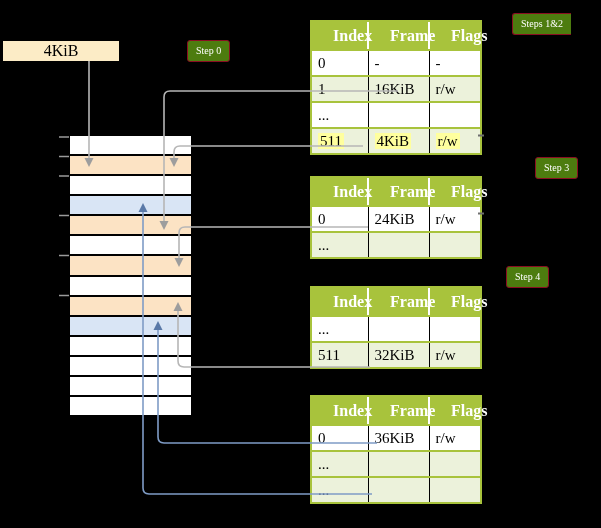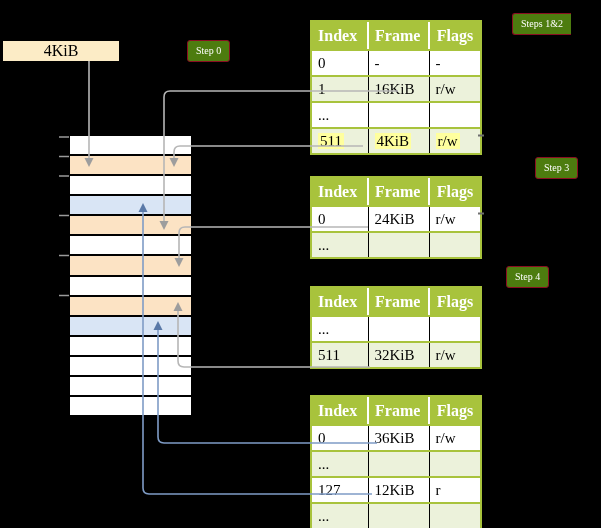--- a/index.html
+++ b/index.html
@@ -37,21 +37,21 @@
   .mrow.blue   { background:#d9e5f5; }
 
   
   table.pt {
     position:absolute; left:310px; width:170px;
     border-collapse:collapse; table-layout:fixed;
     font-family:"Liberation Serif", serif; font-size:15px;
   }
   table.pt th {
     background:#a8c33c; color:#fff; font-weight:bold; font-size:16px;
-    text-align:left; padding:3px 6px; height:21px;
+    text-align:left; padding:3px 21px; height:21px;
     border-top:2px solid #a8c33c; border-bottom:2px solid #a8c33c;
     border-left:2px solid #fff;
   }
   table.pt th:first-child { border-left:2px solid #a8c33c; }
   table.pt th:last-child  { border-right:2px solid #a8c33c;text-align:center; }
   table.pt td {
     background:#fff; color:#000; padding:1px 6px; height:22px;
     border-top:2px solid #a8c33c; border-bottom:2px solid #a8c33c;
     border-left:1.5px solid #000; vertical-align:middle;
   }
@@ -216,25 +216,20 @@
       <tr>
         <td>0</td>
         <td>36KiB</td>
         <td>r/w</td>
       </tr>
       <tr class="shaded">
         <td>...</td>
         <td></td>
         <td></td>
       </tr>
-      <tr>
-        <td>127</td>
-        <td>12KiB</td>
-        <td>r</td>
-      </tr>
       <tr class="shaded">
         <td>...</td>
         <td></td>
         <td></td>
       </tr>
     </tbody>
   </table>
 
   <svg class="overlay" viewBox="0 0 601 528">
 

